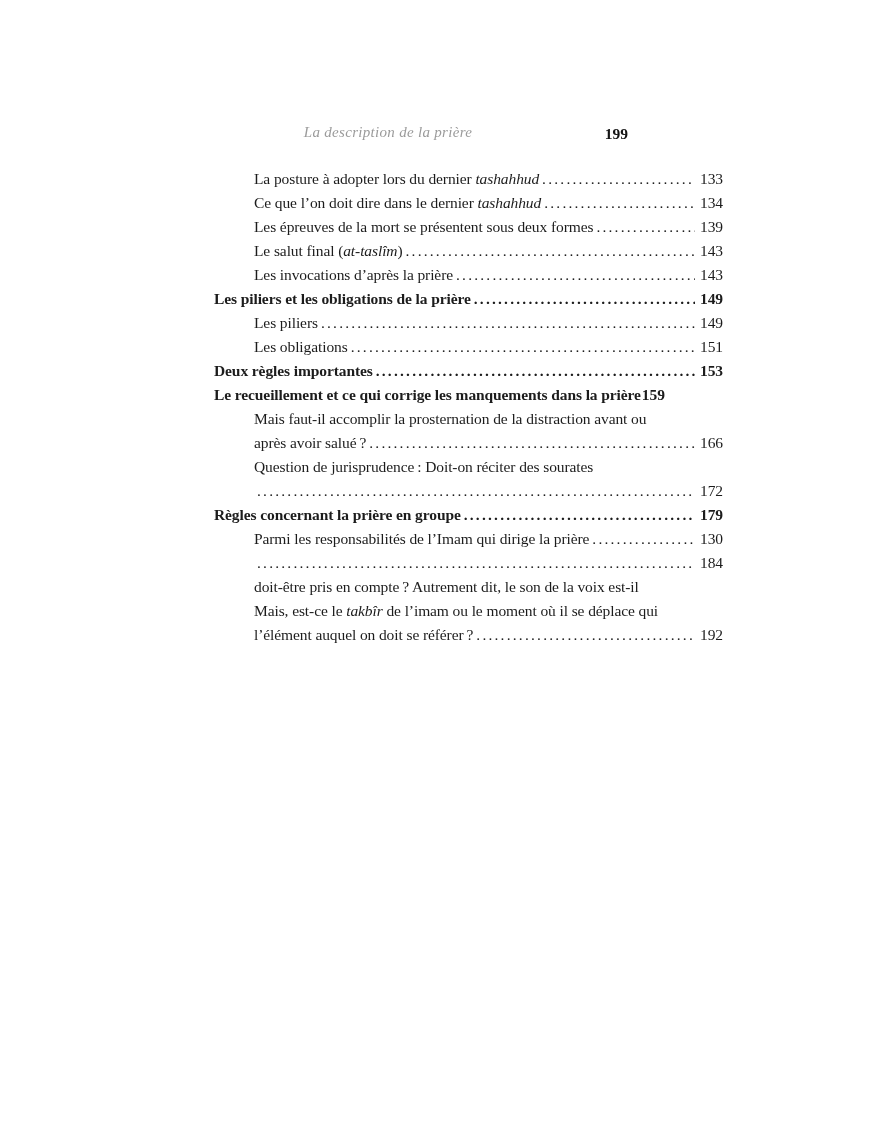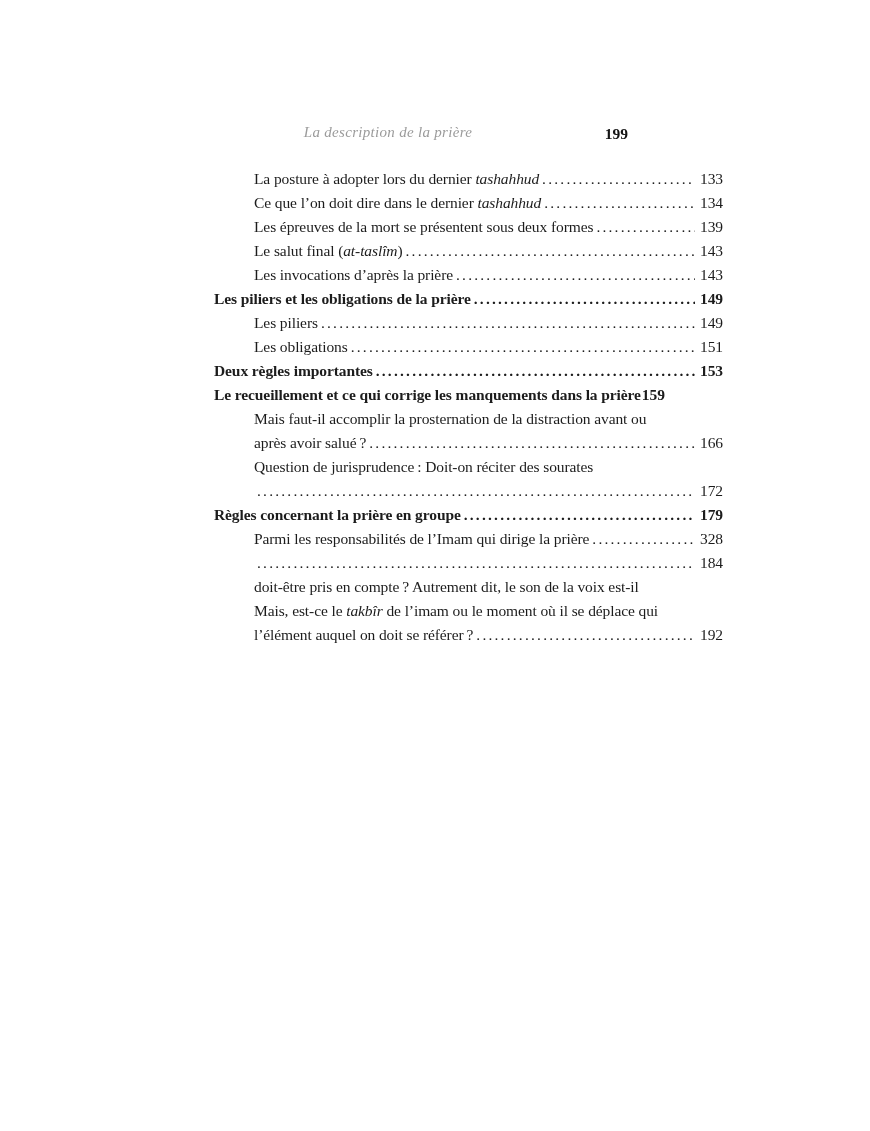--- a/index.html
+++ b/index.html
@@ -193,21 +193,21 @@
         <div class="line">
           <span class="title"><span>Règles concernant la prière en groupe</span></span>
           <span class="leader"></span>
           <span class="pagenum">179</span>
         </div>
       </div>
       <div class="entry indent">
         <div class="line">
           <span class="title"><span>Parmi les responsabilités de l’Imam qui dirige la prière</span></span>
           <span class="leader"></span>
-          <span class="pagenum">328</span>
+          <span class="pagenum">130</span>
         </div>
       </div>
       <div class="entry indent">
         <div class="line">
           <span class="leader"></span>
           <span class="pagenum">184</span>
         </div>
       </div>
       <div class="entry indent">
         <div class="line">

